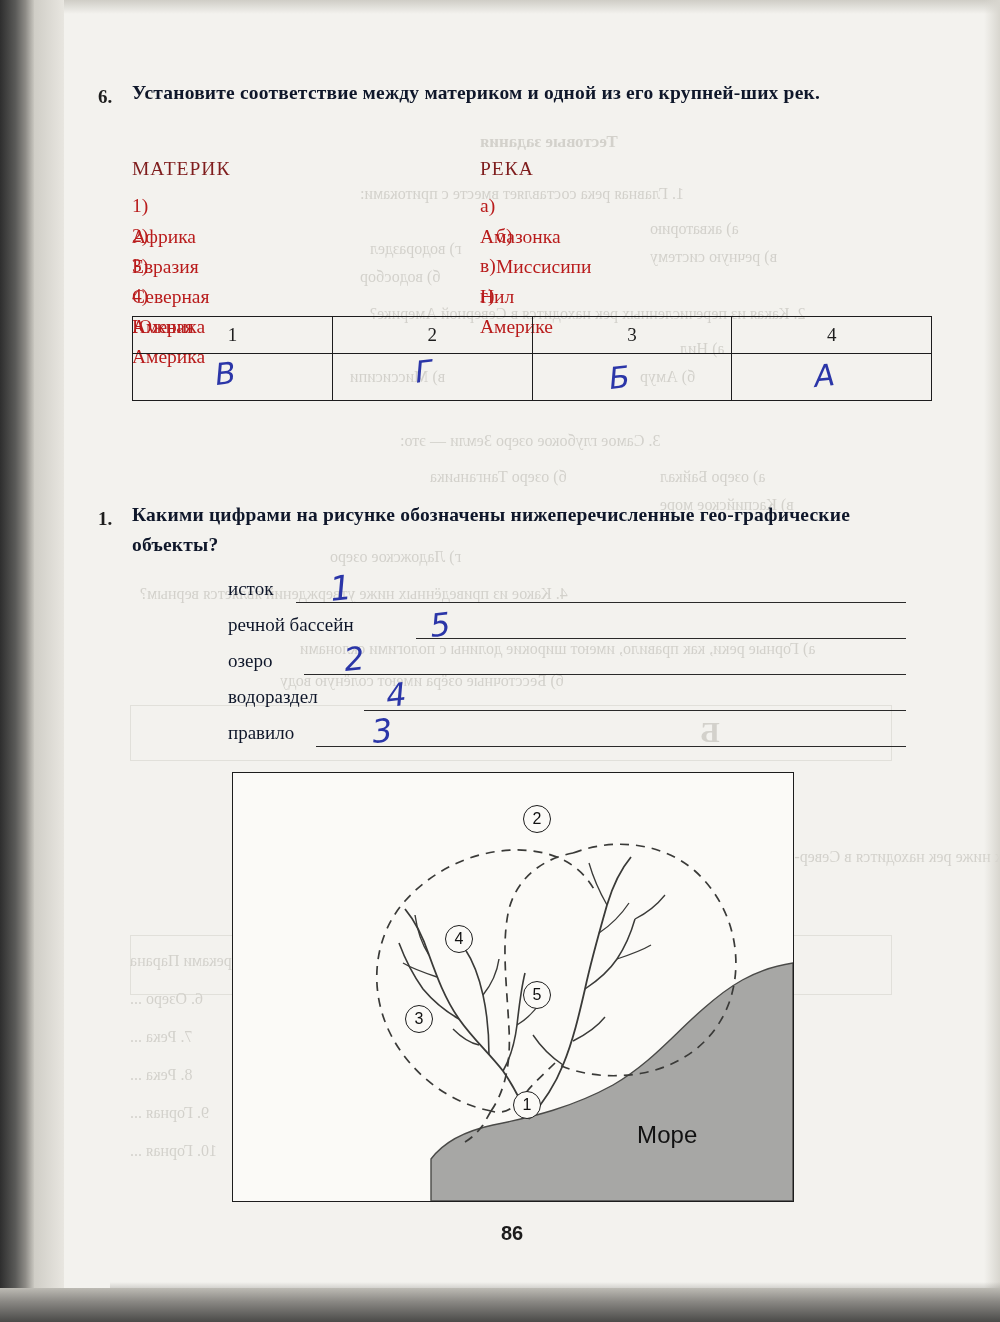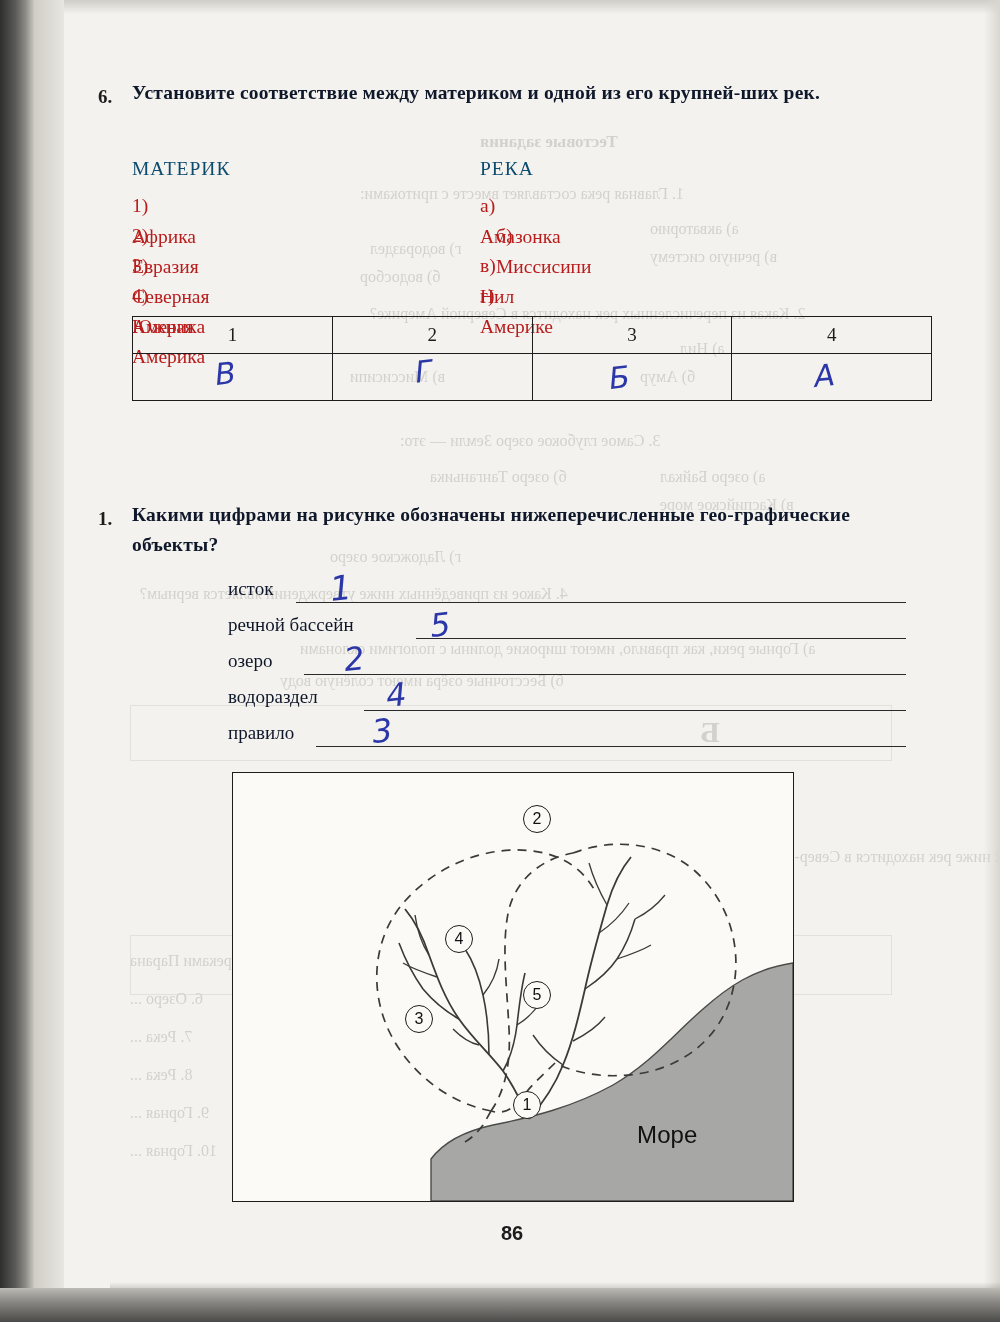--- a/index.html
+++ b/index.html
@@ -95,21 +95,21 @@
   .q-text {
     font-weight: bold;
     font-size: 19.5px;
     color: #0f172a;
     line-height: 30px;
     letter-spacing: 0.2px;
   }
   .col-head {
     font-weight: normal;
     font-size: 19.5px;
-    color: #0c4a6e;
+    color: #7f1d1d;
     letter-spacing: 1px;
     text-align: right;
   }
   .opt {
     font-size: 19.5px;
     color: #b91c1c;
     line-height: 30.5px;
   }
 
   table.match {

